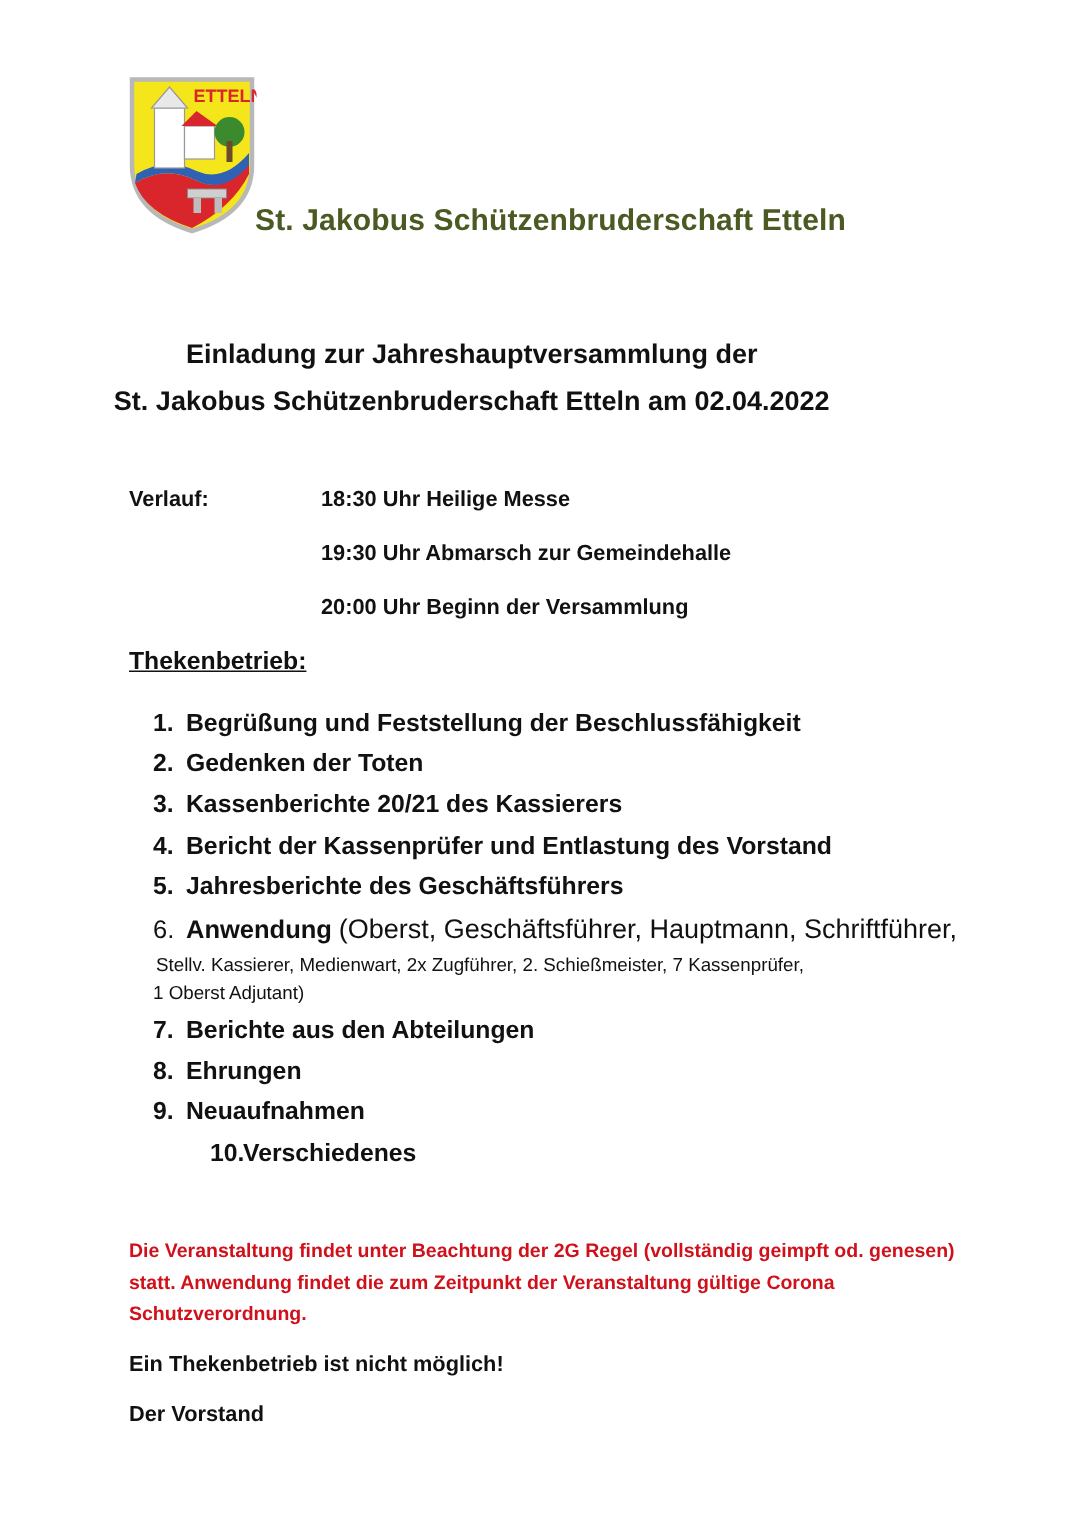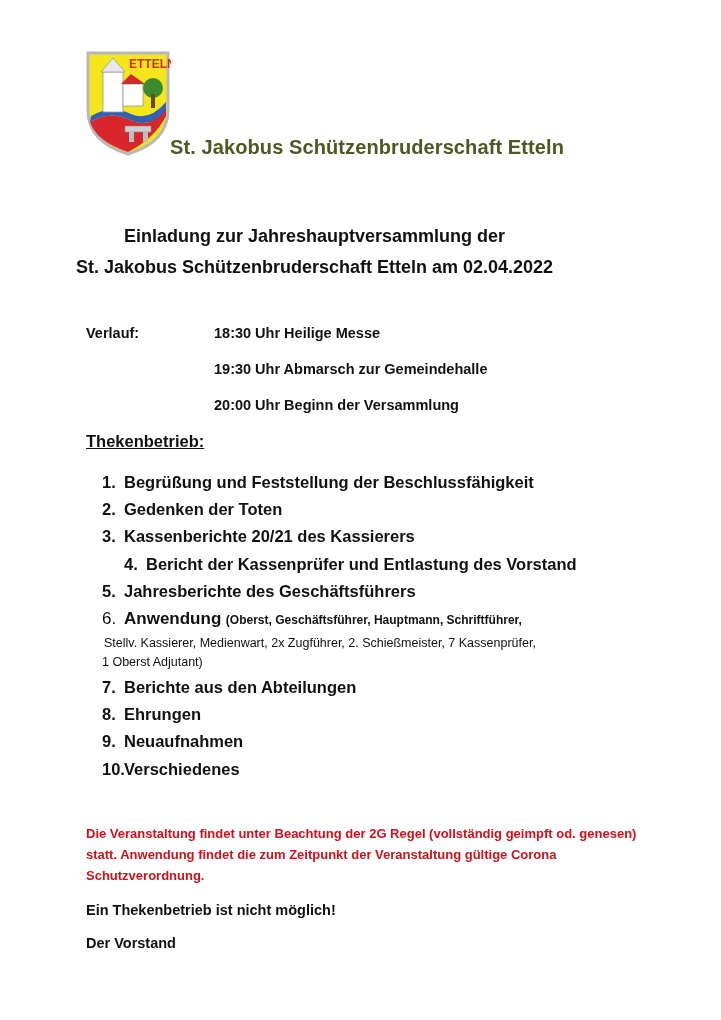--- a/index.html
+++ b/index.html
@@ -10,24 +10,24 @@
                 color:#4a5a22; white-space:nowrap; letter-spacing:0.1px; }
     .title { position:absolute; left:0; width:629px; text-align:center; font-weight:bold;
              font-size:18px; color:#111; }
     .t1 { top:226px; }
     .t2 { top:257px; }
     .lbl { position:absolute; font-weight:bold; font-size:14.5px; white-space:nowrap; }
     .agenda-head { position:absolute; left:86px; top:432px; font-size:16.5px; font-weight:bold;
                    text-decoration:underline; white-space:pre; }
     .item { position:absolute; left:102px; font-size:16.5px; font-weight:bold; white-space:nowrap; }
     .item .num { display:inline-block; width:22px; }
-    .item.ten .num { width:22px; }
+    .item.ten .num { width:22px;margin-left:38px; }
     .item6 .num { font-weight:normal; font-size:17px; }
     .item6 .big { font-weight:bold; font-size:17px; }
-    .small { font-weight:bold; font-size:12px; }
+    .small { font-weight:normal; font-size:18px; }
     .sub { position:absolute; font-size:12.5px; white-space:nowrap; }
     .notice { position:absolute; left:86px; top:823px; width:560px; color:#d0101a;
               font-weight:bold; font-size:13px; line-height:21px; }
     .footer { position:absolute; left:86px; font-weight:bold; font-size:14.5px;text-align:center; }
   </style>
 </head>
 <body>
 
 <div class="logo">
   <svg width="86" height="106" viewBox="0 0 86 106">
@@ -60,21 +60,21 @@
 
 <div class="item" style="top:473px;">
   <span class="num">1.</span><span>Begrüßung und Feststellung der Beschlussfähigkeit</span>
 </div>
 <div class="item" style="top:500px;">
   <span class="num">2.</span><span>Gedenken der Toten</span>
 </div>
 <div class="item" style="top:527px;">
   <span class="num">3.</span><span>Kassenberichte 20/21 des Kassierers</span>
 </div>
-<div class="item" style="top:555px;margin-left:22px;">
+<div class="item" style="top:555px;">
   <span class="num">4.</span><span>Bericht der Kassenprüfer und Entlastung des Vorstand</span>
 </div>
 <div class="item" style="top:582px;">
   <span class="num">5.</span><span>Jahresberichte des Geschäftsführers</span>
 </div>
 <div class="item item6" style="top:609px;">
   <span class="num">6.</span><span class="big">Anwendung</span>
   <span class="small">(Oberst, Geschäftsführer, Hauptmann, Schriftführer,</span>
 </div>
 <div class="sub" style="left:104px; top:636px;">Stellv. Kassierer, Medienwart, 2x Zugführer, 2. Schießmeister, 7 Kassenprüfer,</div>

